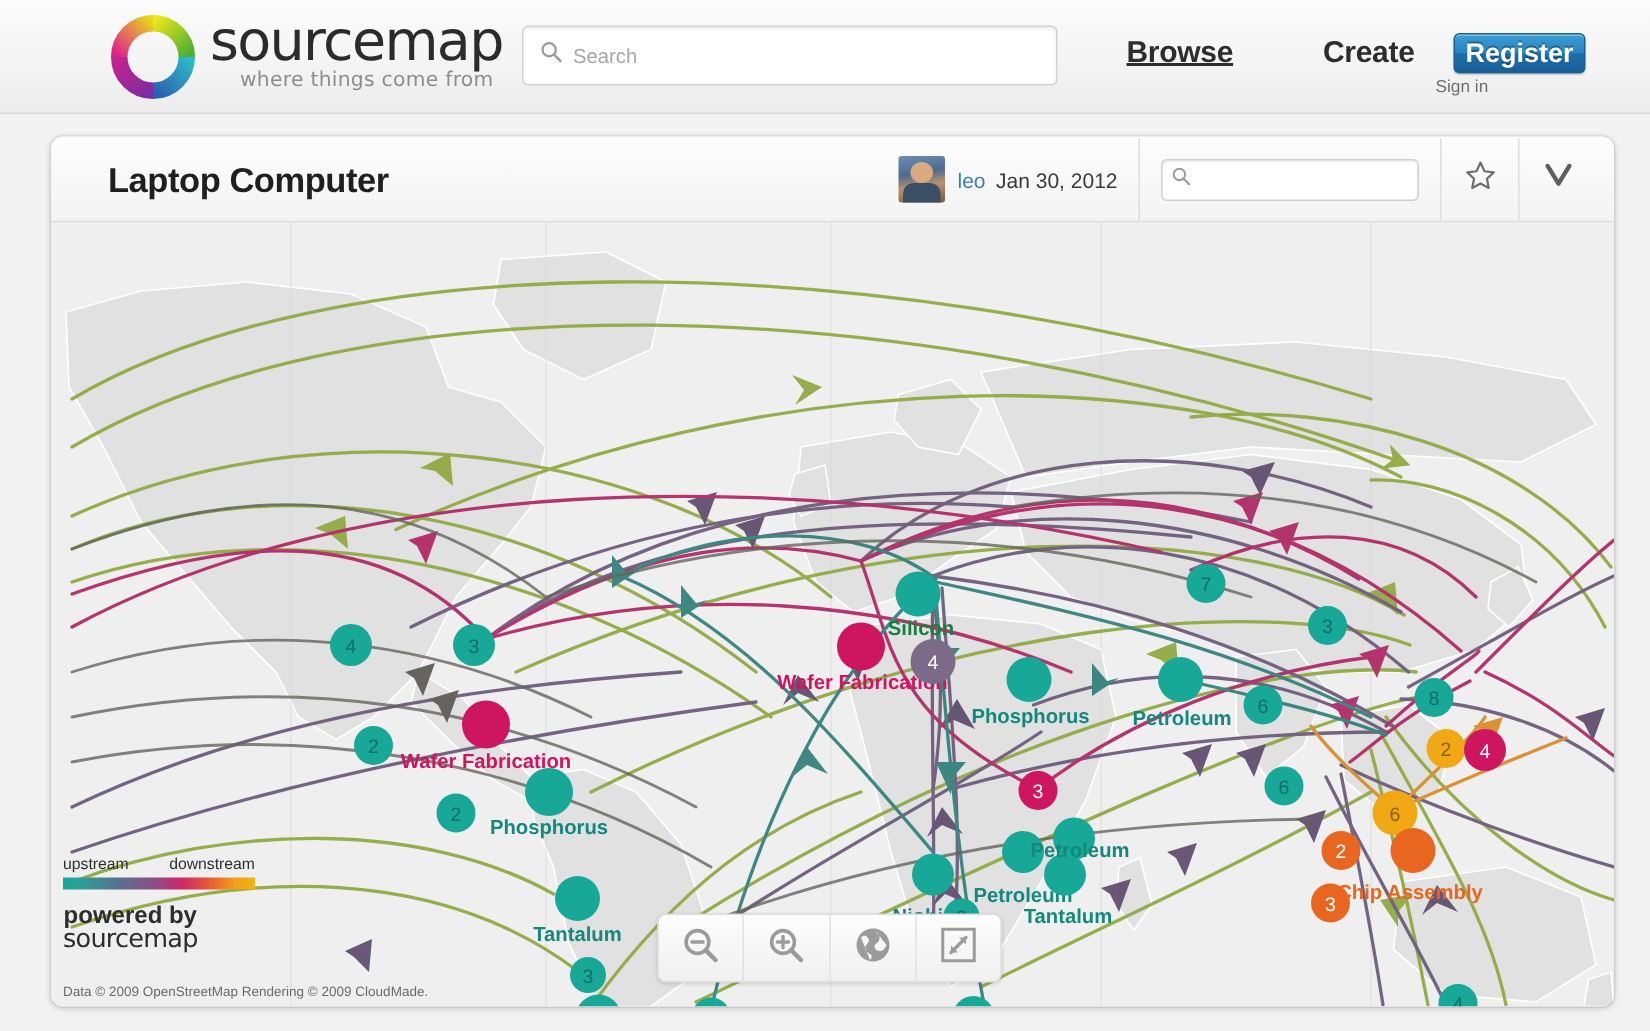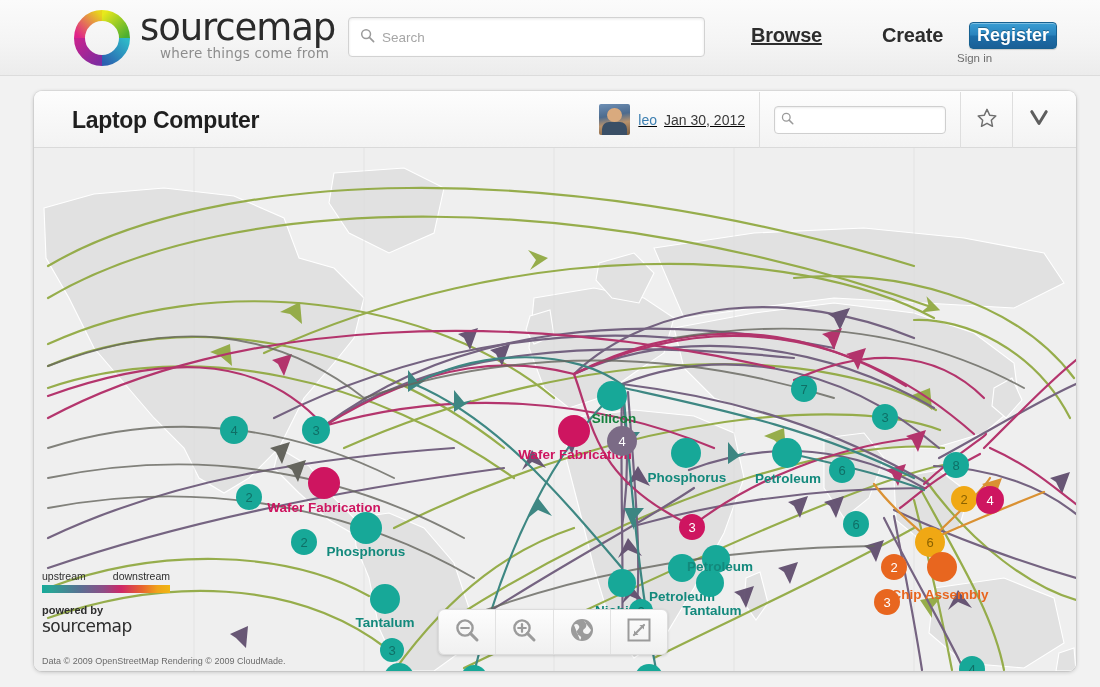--- a/index.html
+++ b/index.html
@@ -84,21 +84,21 @@
     border-bottom: 1px solid #dadada;
     border-radius: 8px 8px 0 0;
     z-index: 30;
   }
   .panel-title {
     position: absolute; left: 38px; top: 16px;
     font-size: 23px; font-weight: bold; color: #1f1f1f; letter-spacing: -.3px;
   }
   .meta-group {
     position: absolute; right: 12px; top: 0; height: 57px;
-    display: flex; align-items: center; text-decoration: underline;
+    display: flex; align-items: center;
   }
   .avatar {
     width: 31px; height: 31px; border-radius: 2px; overflow: hidden;
     background: linear-gradient(170deg,#6d8fb5 0%, #4d6b8e 38%, #b8926c 62%, #7a5c3e 100%);
     position: relative; flex: none;
   }
   .avatar::before {
     content: ''; position: absolute; left: 8px; top: 4px; width: 15px; height: 14px;
     border-radius: 50%; background: #d9aa7e;
   }
@@ -152,21 +152,21 @@
   .legend { position: absolute; left: 8px; bottom: 78px; z-index: 20; }
   .legend-row { display: flex; width: 128px; justify-content: space-between; margin-top: 20px; }
   .legend-lbl { font-size: 10.5px; color: #2f2f2f; }
   .legend-bar {
     margin-top: 3px; width: 128px; height: 8px;
     background: linear-gradient(90deg,#15a99a 0%, #2aa396 7%, #5a6f92 30%, #8d4d86 48%, #cf2766 62%, #e8632f 78%, #f0a31a 90%, #efb614 100%);
   }
   .powered {
     position: absolute; left: 8px; bottom: 36px; z-index: 20;
   }
-  .powered-by { font-size: 11px; font-weight: bold; color: #2d2d2d; line-height: 13px; }
+  .powered-by { font-size: 16px; font-weight: bold; color: #2d2d2d; line-height: 13px; text-align: center; }
   .powered-sm { font-size: 17px; color: #2d2d2d; letter-spacing: -.5px; line-height: 18px;
                 font-family: "DejaVu Sans", sans-serif; }
   .attrib {
     position: absolute; left: 8px; bottom: 5px; z-index: 20;
     font-size: 9px; color: #6b6b6b;
   }
   .attrib a { color: #6b6b6b; }
 
   
   .map-controls {

